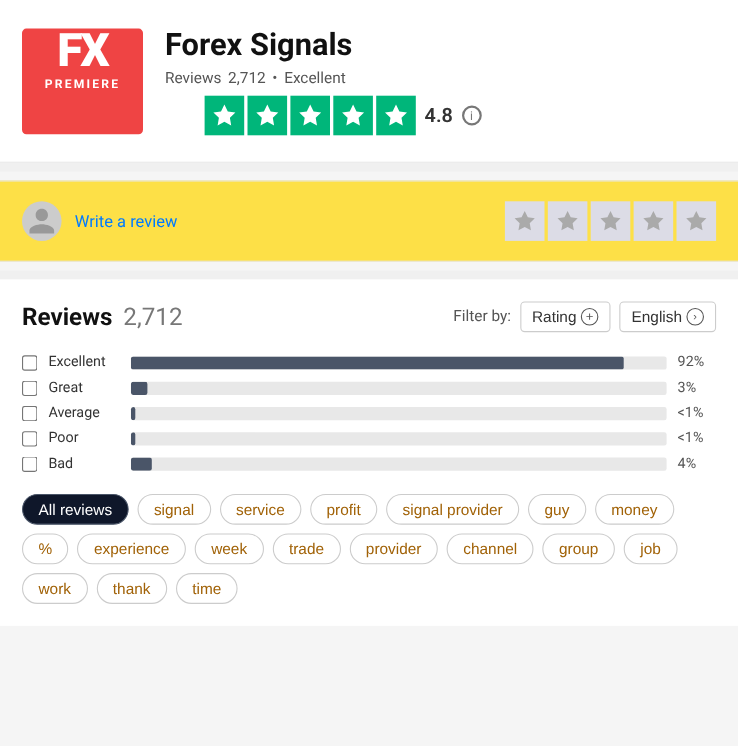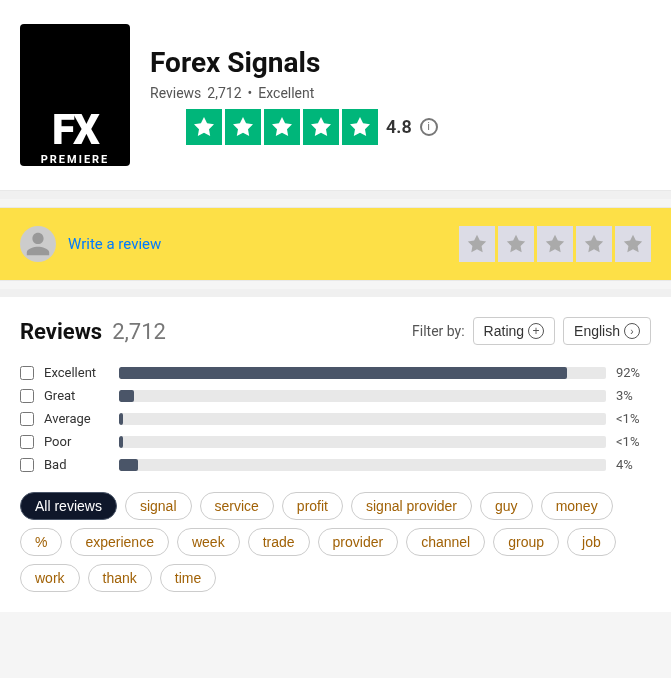--- a/index.html
+++ b/index.html
@@ -15,26 +15,26 @@
       background: #fff;
       padding: 24px 20px;
       display: flex;
       align-items: center;
       gap: 20px;
       border-bottom: 1px solid #e8e8e8;
     }
 
     .fx-logo {
       width: 110px;
-      height: 142px;
-      background: #000000;
+      height: 96px;
+      background: #ef4444;
       display: flex;
       flex-direction: column;
       align-items: center;
-      justify-content: flex-end;
+      justify-content: flex-start;
       flex-shrink: 0;
       border-radius: 4px;
     }
 
     .fx-logo .fx-text {
       color: white;
       font-size: 42px;
       font-weight: 900;
       line-height: 1;
       letter-spacing: -2px;

